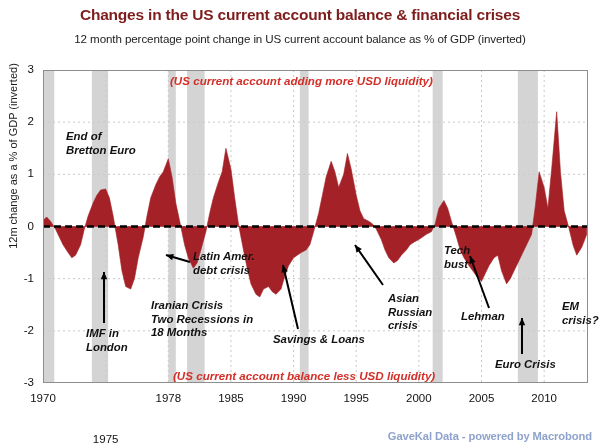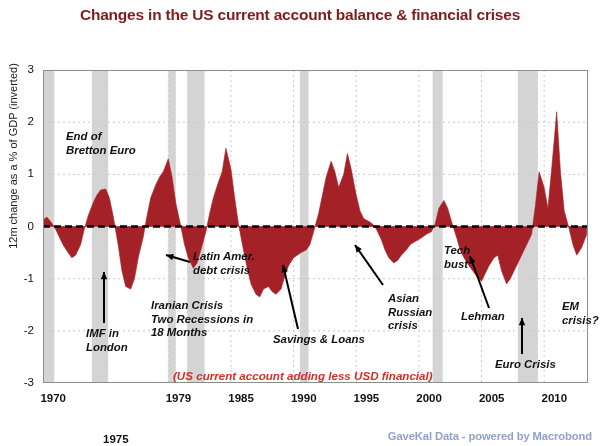--- a/index.html
+++ b/index.html
@@ -29,22 +29,22 @@
     width:310px;text-align:center;
     transform:rotate(-90deg);transform-origin:center center;
     font-size:11px;color:#1a1a1a;white-space:nowrap;
   }
 
   .ytick{
     position:absolute;font-size:11.5px;color:#111;text-align:right;
     width:26px;
   }
   .xtick{
-    position:absolute;font-size:11.5px;color:#111;text-align:right;
-    width:46px;top:392px;font-weight:bold;
+    position:absolute;font-size:11.5px;color:#111;text-align:center;
+    width:46px;top:392px;
   }
 
   .ann{
     position:absolute;font-style:italic;font-weight:bold;
     font-size:11.4px;line-height:13.5px;color:#111;
     font-family:"Liberation Sans", sans-serif;white-space:pre;
   }
   .ann-red{
     position:absolute;font-style:italic;font-weight:bold;
     font-size:11.6px;color:#d32f28;white-space:nowrap;
@@ -55,36 +55,37 @@
     font-size:11.2px;font-weight:bold;color:#8fa2cc;
     letter-spacing:-0.1px;
   }
 </style>
 </head>
 <body>
 
 <div class="chart-root">
 
   <div class="chart-title">Changes in the US current account balance &amp; financial crises</div>
+  <div class="chart-subtitle">12 month percentage point change in US current account balance as % of GDP (inverted)</div>
 
   <div class="y-axis-title">12m  change as a % of GDP (inverted)</div>
 
   <div id="yticks">
       <div class="ytick" style="left: 8px; top: 376px;">-3</div>
       <div class="ytick" style="left: 8px; top: 323.833px;">-2</div>
       <div class="ytick" style="left: 8px; top: 271.667px;">-1</div>
       <div class="ytick" style="left: 8px; top: 219.5px;">0</div>
       <div class="ytick" style="left: 8px; top: 167.333px;">1</div>
       <div class="ytick" style="left: 8px; top: 115.167px;">2</div>
       <div class="ytick" style="left: 8px; top: 63px;">3</div>
     </div>
   <div id="xticks">
       <div class="xtick" style="left: 20px;">1970</div>
       <div class="xtick" style="left: 82.6437px; margin-top: 41px;">1975</div>
-      <div class="xtick" style="left: 145.287px;">1979</div>
+      <div class="xtick" style="left: 145.287px;">1978</div>
       <div class="xtick" style="left: 207.931px;">1985</div>
       <div class="xtick" style="left: 270.575px;">1990</div>
       <div class="xtick" style="left: 333.218px;">1995</div>
       <div class="xtick" style="left: 395.862px;">2000</div>
       <div class="xtick" style="left: 458.506px;">2005</div>
       <div class="xtick" style="left: 521.149px;">2010</div>
     </div>
 
   <div class="plot-wrap">
     <svg class="plot-svg" id="plot-svg" width="545" height="313" viewBox="0 0 545 313">
@@ -140,21 +141,22 @@
 Russian
 crisis</div>
       <div class="ann" style="left: 444px; top: 244px;">Tech
 bust</div>
       <div class="ann" style="left: 461px; top: 310px;">Lehman</div>
       <div class="ann" style="left: 495px; top: 358px;">Euro Crisis</div>
       <div class="ann" style="left: 546px; top: 300px; margin-left: 16px;">EM
 crisis?</div>
     </div>
 
-  <div class="ann-red" id="red-bottom" style="left: 173px; top: 369px;">(US current account adding less USD financial)</div>
+  <div class="ann-red" id="red-top" style="left: 170px; top: 74px;">(US current account adding more USD liquidity)</div>
+  <div class="ann-red" id="red-bottom" style="left: 173px; top: 369px;">(US current account balance less USD liquidity)</div>
 
   <svg id="arrow-layer" width="600" height="446" style="position:absolute;left:0;top:0;pointer-events:none;">
       <line x1="104" y1="323" x2="104" y2="272" stroke="#000" stroke-width="2"></line>
       <polygon points="104,272 107.26208362447656,279.30471152249845 100.73791637552344,279.30471152249845" fill="#000"></polygon>
       <line x1="190" y1="262" x2="166" y2="255" stroke="#000" stroke-width="2"></line>
       <polygon points="166,255 173.92590647645196,253.91371894680208 172.0991396467451,260.17691950579706" fill="#000"></polygon>
       <line x1="298" y1="329" x2="283" y2="265" stroke="#000" stroke-width="2"></line>
       <polygon points="283,265 287.8428896081399,271.36760710497833 281.49085396168687,272.8563654596158" fill="#000"></polygon>
       <line x1="383" y1="285" x2="355" y2="245" stroke="#000" stroke-width="2"></line>
       <polygon points="355,245 361.8613800271634,249.11357072661244 356.51657396201614,252.85493497221555" fill="#000"></polygon>

